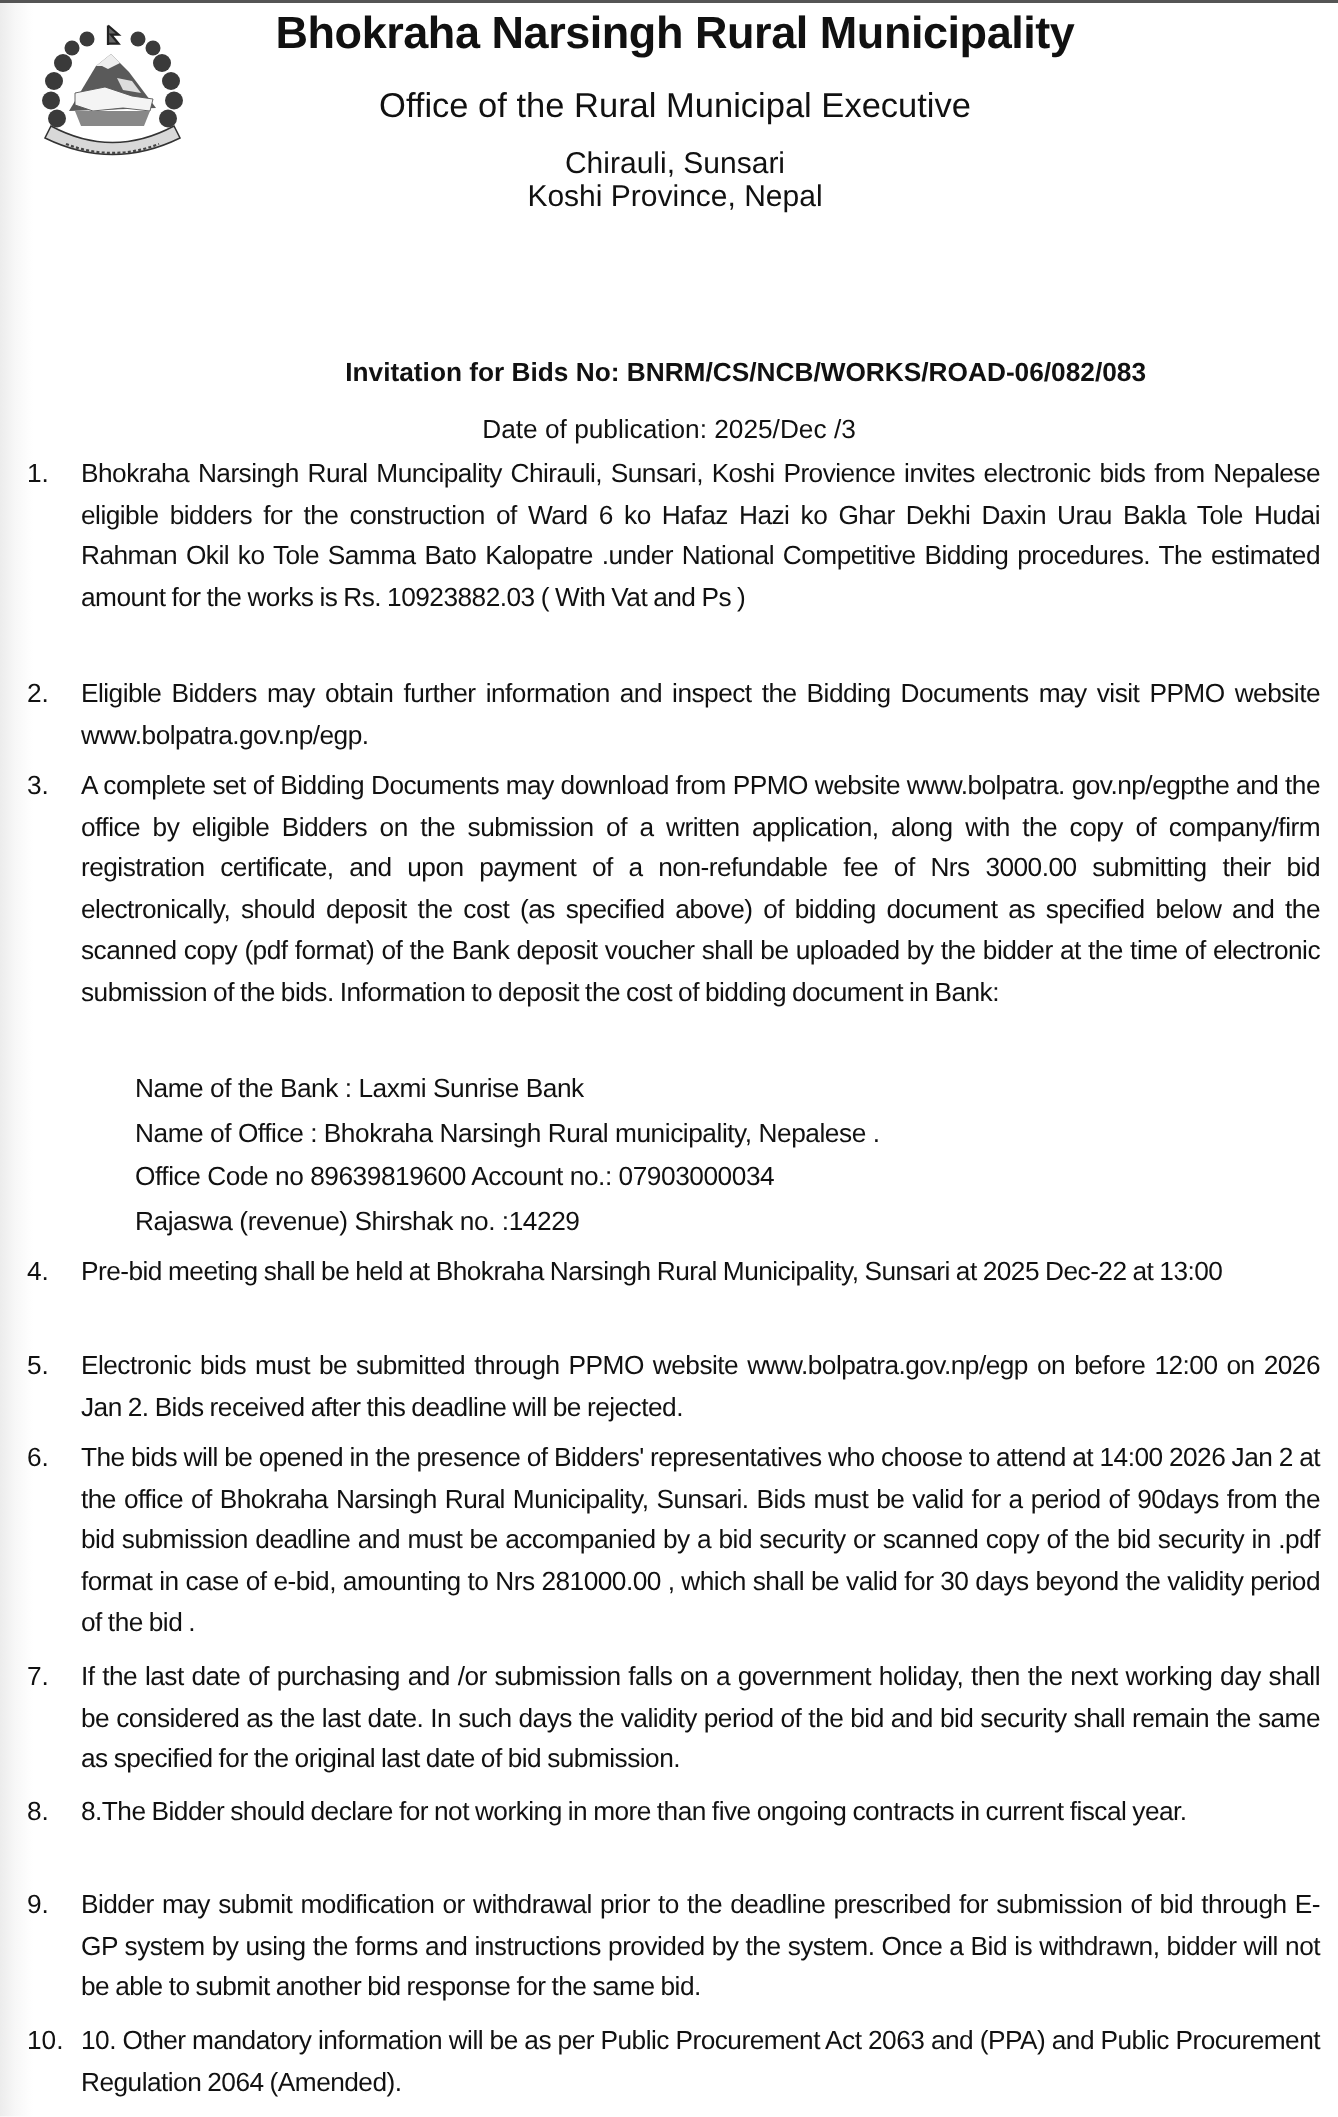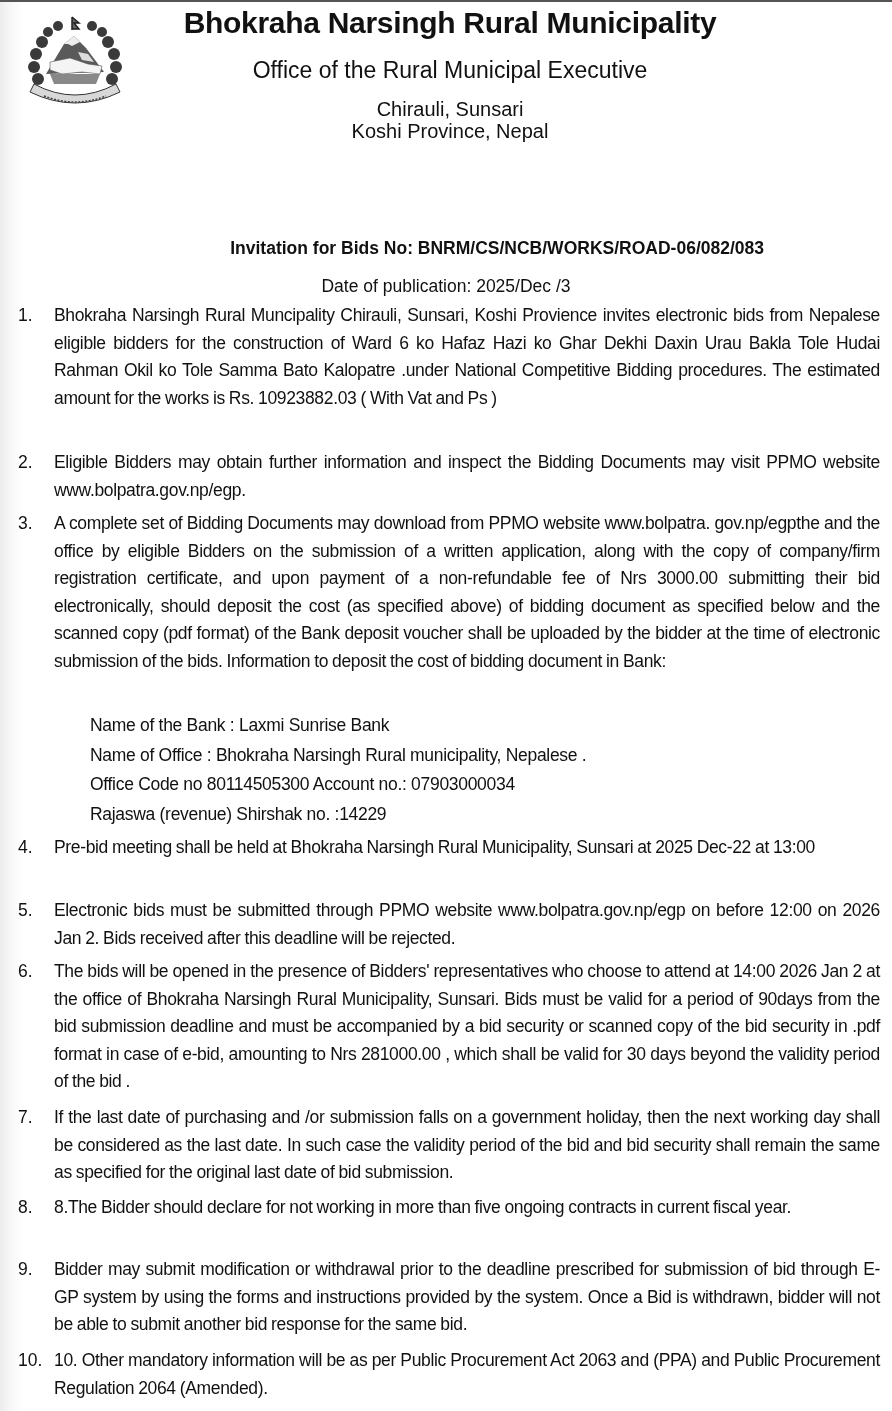--- a/index.html
+++ b/index.html
@@ -96,41 +96,41 @@
     <div class="text">Eligible Bidders may obtain further information and inspect the Bidding Documents may visit PPMO website www.bolpatra.gov.np/egp.</div>
   </div>
 
   <div class="item" style="top:508px;">
     <span class="num">3.</span>
     <div class="text">A complete set of Bidding Documents may download from PPMO website www.bolpatra. gov.np/egpthe and the office by eligible Bidders on the submission of a written application, along with the copy of company/firm registration certificate, and upon payment of a non-refundable fee of Nrs 3000.00 submitting their bid electronically, should deposit the cost (as specified above) of bidding document as specified below and the scanned copy (pdf format) of the Bank deposit voucher shall be uploaded by the bidder at the time of electronic submission of the bids. Information to deposit the cost of bidding document in Bank:</div>
   </div>
 
   <div class="bank" style="top:709px;">Name of the Bank : Laxmi Sunrise Bank</div>
   <div class="bank" style="top:739px;">Name of Office : Bhokraha Narsingh Rural municipality, Nepalese .</div>
-  <div class="bank" style="top:768px;">Office Code no 80114505300 Account no.: 07903000034</div>
+  <div class="bank" style="top:768px;">Office Code no 89639819600 Account no.: 07903000034</div>
   <div class="bank" style="top:798px;">Rajaswa (revenue) Shirshak no. :14229</div>
 
   <div class="item" style="top:832px;">
     <span class="num">4.</span>
     <div class="text">Pre-bid meeting shall be held at Bhokraha Narsingh Rural Municipality, Sunsari at 2025 Dec-22 at 13:00</div>
   </div>
 
   <div class="item" style="top:895px;">
     <span class="num">5.</span>
     <div class="text">Electronic bids must be submitted  through PPMO website www.bolpatra.gov.np/egp on before 12:00 on 2026 Jan 2. Bids received after this deadline will be rejected.</div>
   </div>
 
   <div class="item" style="top:956px;">
     <span class="num">6.</span>
     <div class="text">The bids will be opened in the presence of Bidders' representatives who choose to attend at 14:00 2026 Jan 2 at the office of Bhokraha Narsingh Rural Municipality, Sunsari. Bids must be valid for a period of 90days from the bid submission deadline and must be accompanied by a bid security or scanned copy of the bid security in .pdf format in case of e-bid, amounting to Nrs 281000.00 , which shall be valid for 30 days beyond the validity period of the bid .</div>
   </div>
 
   <div class="item" style="top:1102px;">
     <span class="num">7.</span>
-    <div class="text">If the last date of purchasing and /or submission falls on a government holiday, then the next working day shall be considered as the last date. In such case the validity period of the bid and bid security shall remain the same as specified for the original last date of bid submission.</div>
+    <div class="text">If the last date of purchasing and /or submission falls on a government holiday, then the next working day shall be considered as the last date. In such days the validity period of the bid and bid security shall remain the same as specified for the original last date of bid submission.</div>
   </div>
 
   <div class="item" style="top:1192px;">
     <span class="num">8.</span>
     <div class="text">8.The Bidder should declare for not working in more than five ongoing contracts in current fiscal year.</div>
   </div>
 
   <div class="item" style="top:1254px;">
     <span class="num">9.</span>
     <div class="text">Bidder may submit modification or withdrawal prior to the deadline prescribed for submission of bid through E- GP system by using the forms and instructions provided by the system. Once a Bid is withdrawn, bidder will not be able to submit another bid response for the same bid.</div>

